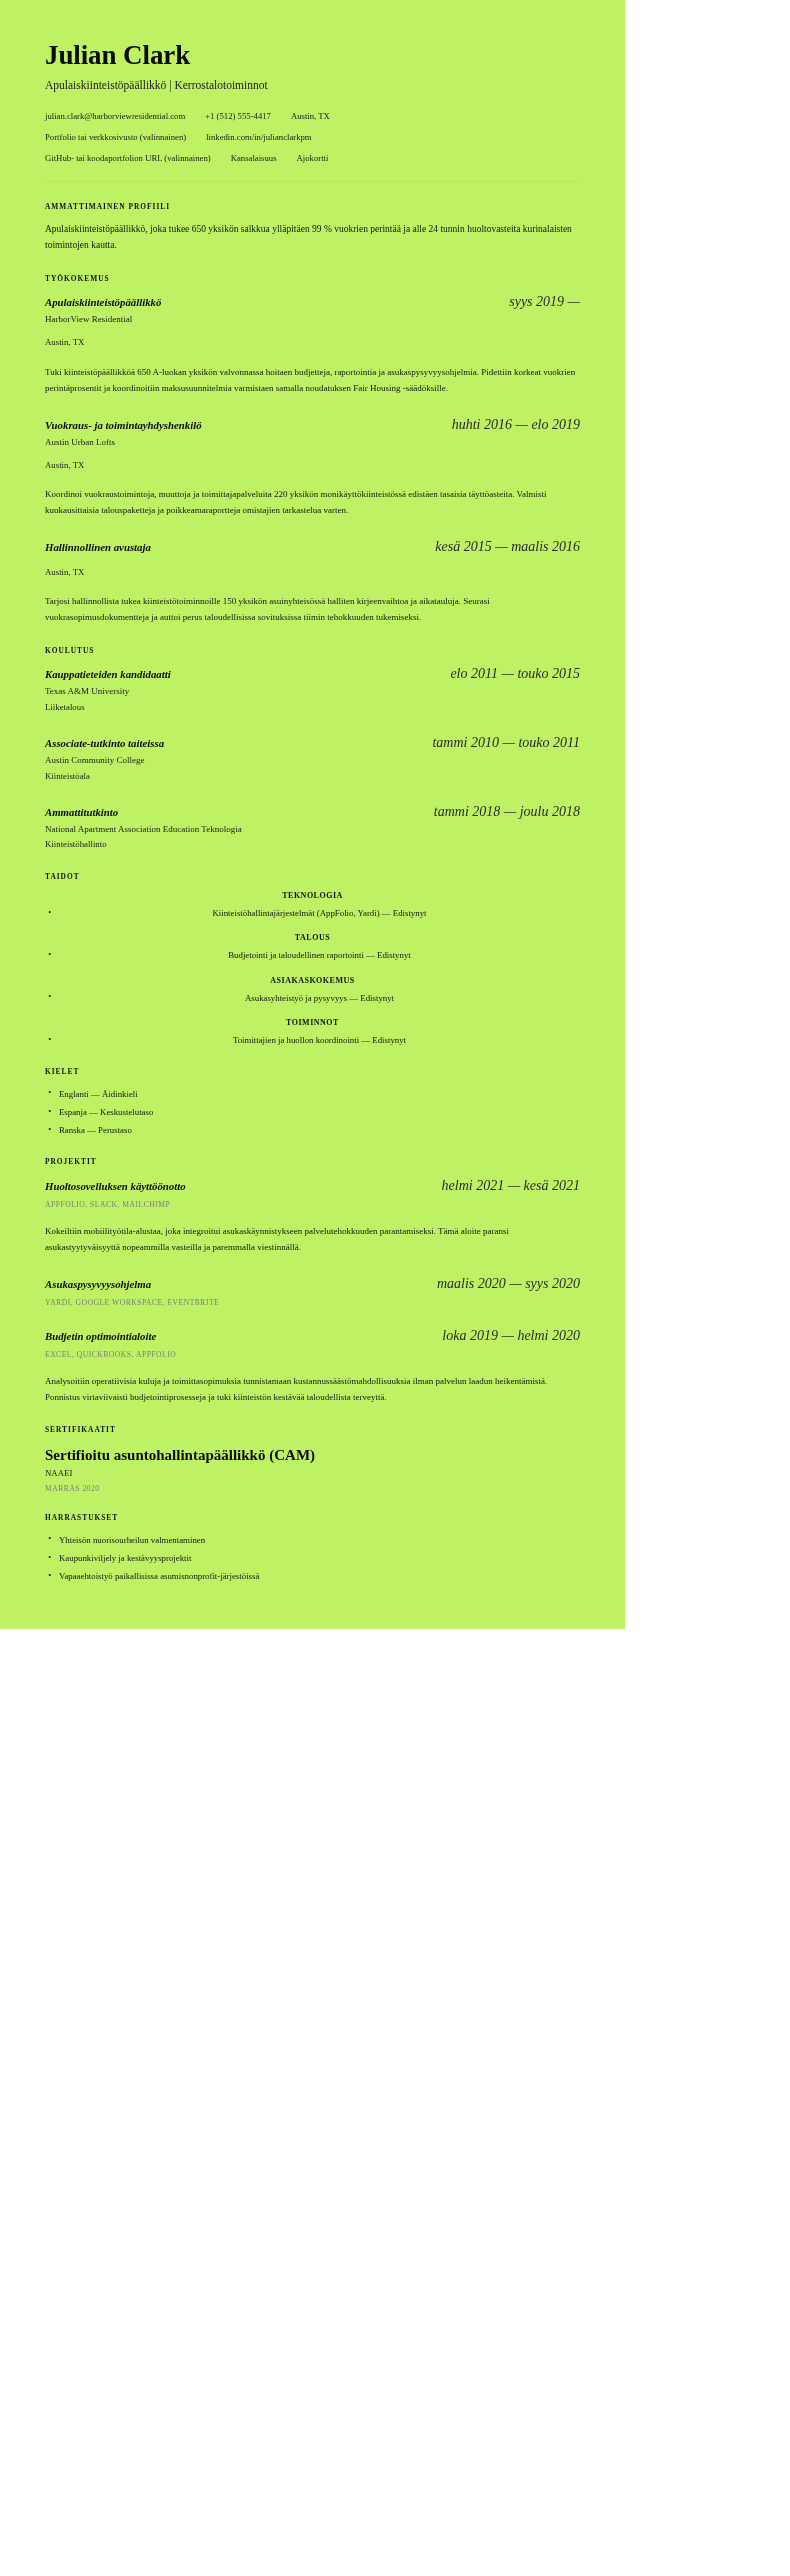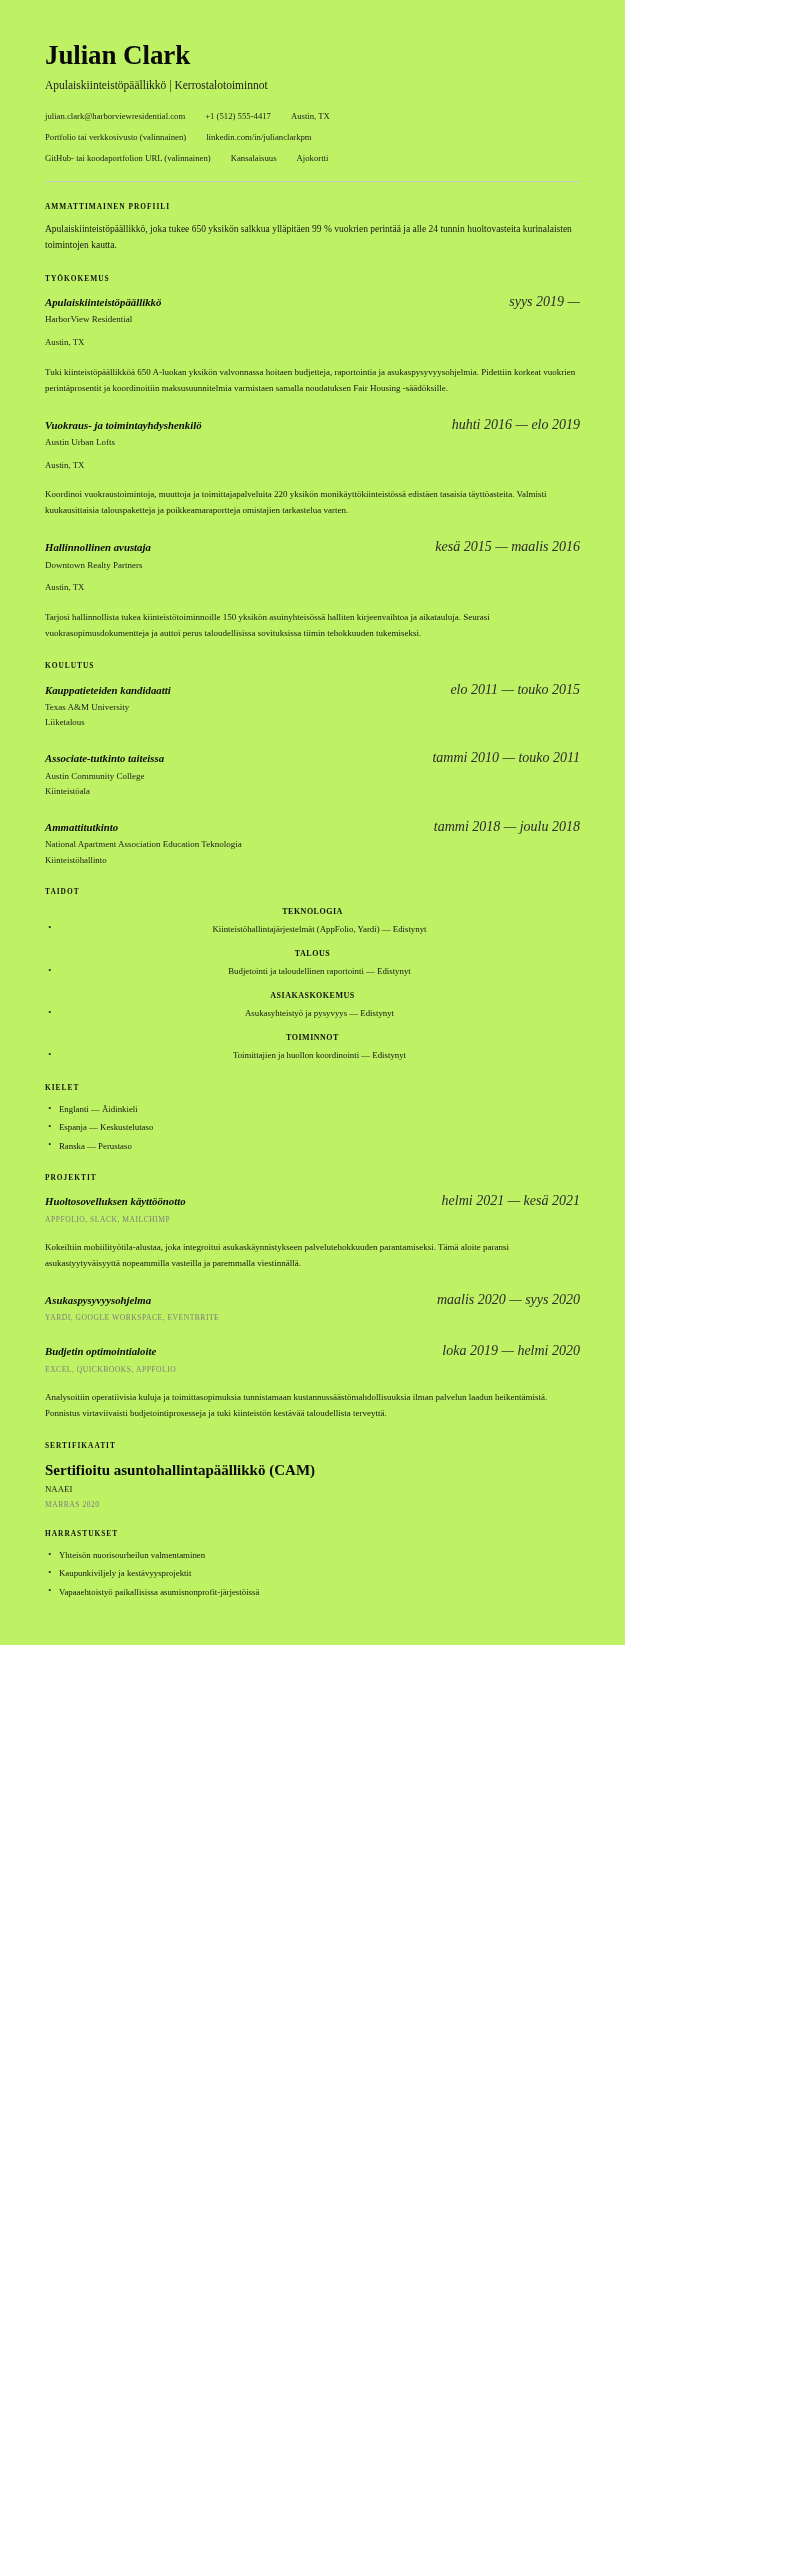--- a/index.html
+++ b/index.html
@@ -253,21 +253,20 @@
         <p class="entry-org">Austin Urban Lofts</p>
         <p class="entry-location">Austin, TX</p>
         <p class="entry-desc">Koordinoi vuokraustoimintoja, muuttoja ja toimittajapalveluita 220 yksikön monikäyttökiinteistössä edistäen tasaisia täyttöasteita. Valmisti kuukausittaisia talouspaketteja ja poikkeamaraportteja omistajien tarkastelua varten.</p>
       </article>
 
       <article class="entry">
         <div class="entry-head">
           <h3 class="entry-title">Hallinnollinen avustaja</h3>
           <span class="entry-dates">kesä 2015 — maalis 2016</span>
         </div>
-        <p class="entry-org">Downtown Realty Partners</p>
         <p class="entry-location">Austin, TX</p>
         <p class="entry-desc">Tarjosi hallinnollista tukea kiinteistötoiminnoille 150 yksikön asuinyhteisössä halliten kirjeenvaihtoa ja aikatauluja. Seurasi vuokrasopimusdokumentteja ja auttoi perus taloudellisissa sovituksissa tiimin tehokkuuden tukemiseksi.</p>
       </article>
 
     </div>
   </section>
 
   <section class="section">
     <h2 class="section-title">Koulutus</h2>
     <div class="section-body">

